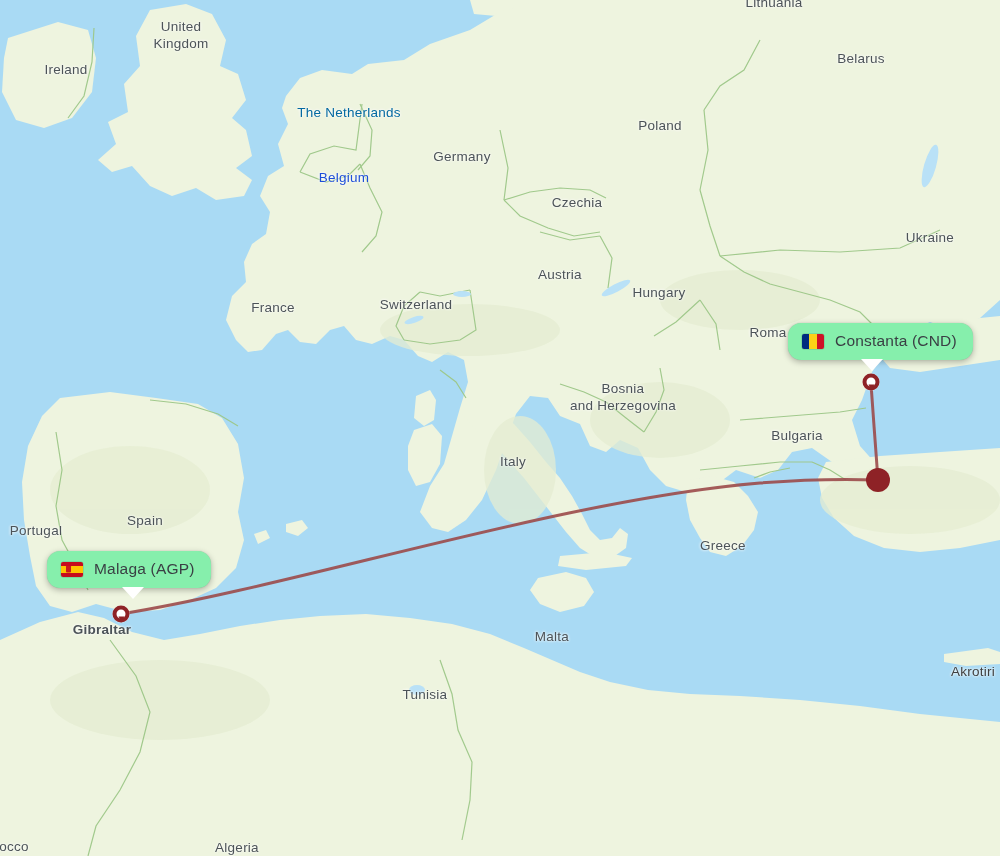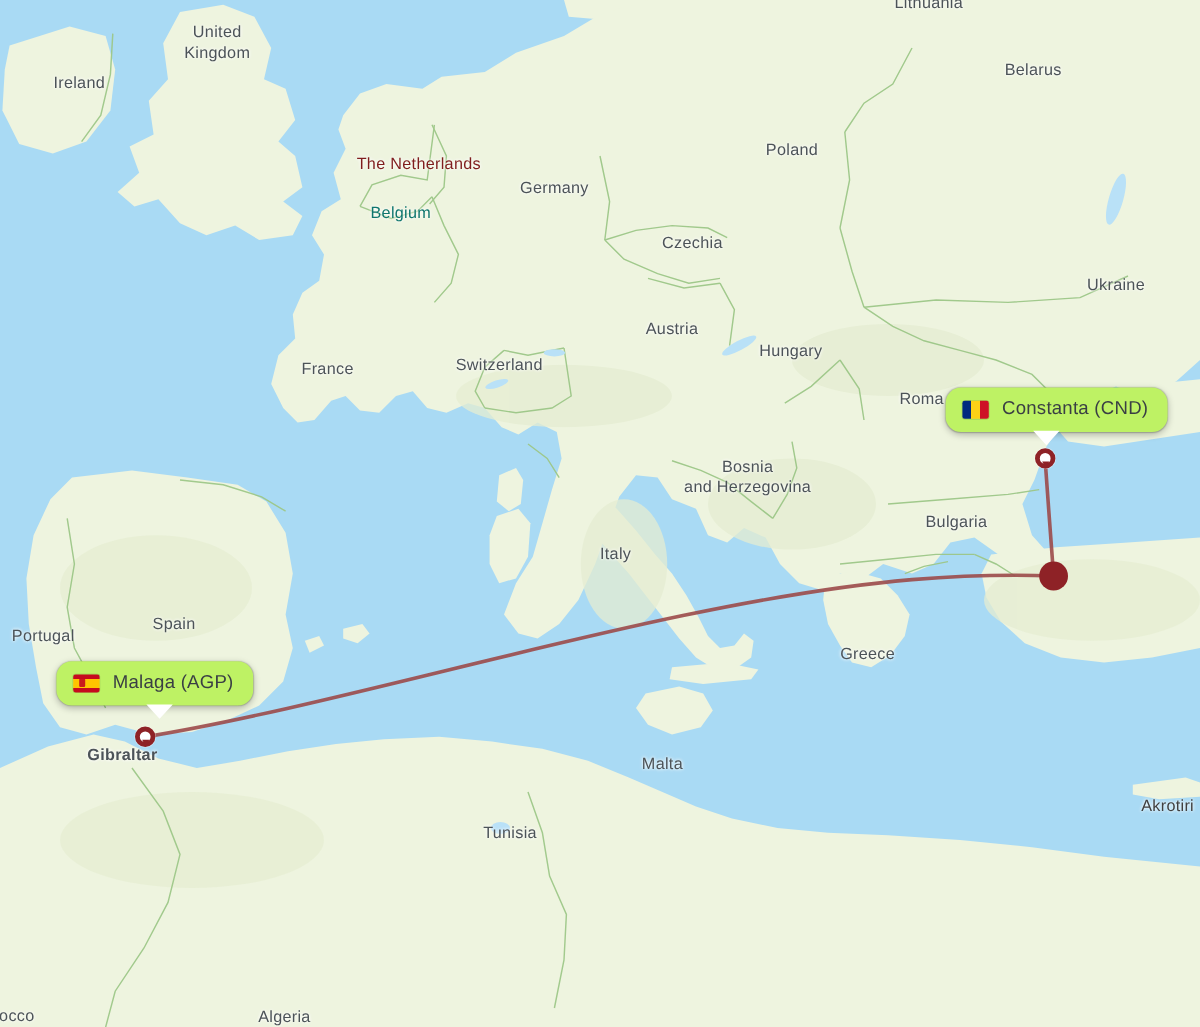--- a/index.html
+++ b/index.html
@@ -57,21 +57,21 @@
     position:absolute;
     width:24px;height:24px;
     border-radius:50%;
     background:#8e2226;
     transform:translate(-50%,-50%);
   }
 
   
   .tooltip{
     position:absolute;
-    background:#bef264;
+    background:#86efac;
     border-radius:13px;
     padding:9px 16px 10px 14px;
     display:flex;
     align-items:center;
     gap:11px;
     box-shadow:0 2px 6px rgba(0,0,0,.28), 0 0 1px rgba(0,0,0,.2);
     white-space:nowrap;
   }
   .tooltip .tip-text{
     font-size:15.5px;
@@ -241,22 +241,22 @@
         <path id="route-agp-ist" fill="none" stroke="#9b4a4a" stroke-width="3" stroke-linecap="round" opacity=".9" d="M121,614 C 300,585 560,500 760,483 C 810,479 850,479 878,480"></path>
         <path id="route-ist-cnd" fill="none" stroke="#9b4a4a" stroke-width="3" stroke-linecap="round" opacity=".9" d="M878,480 C 876,450 873,415 871,384"></path>
       </g>
     </g>
   </svg>
 
   <div id="labels-layer">
       <div class="country-label" style="left: 42px; top: 70px; color: rgb(76, 83, 88); margin-left: 24px;">Ireland</div>
       <div class="country-label" style="left: 181px; top: 36px; color: rgb(76, 83, 88);">United
 Kingdom</div>
-      <div class="country-label" style="left: 349px; top: 137px; color: #7f1d1d;">The Netherlands</div>
-      <div class="country-label" style="left: 334px; top: 178px; color: #0f766e;">Belgium</div>
+      <div class="country-label" style="left: 349px; top: 113px; color: #0369a1;">The Netherlands</div>
+      <div class="country-label" style="left: 344px; top: 178px; color: #1d4ed8;">Belgium</div>
       <div class="country-label" style="left: 462px; top: 157px; color: rgb(76, 83, 88);">Germany</div>
       <div class="country-label" style="left: 774px; top: 3px; color: rgb(76, 83, 88);">Lithuania</div>
       <div class="country-label" style="left: 861px; top: 59px; color: rgb(76, 83, 88);">Belarus</div>
       <div class="country-label" style="left: 660px; top: 126px; color: rgb(76, 83, 88);">Poland</div>
       <div class="country-label" style="left: 930px; top: 238px; color: rgb(76, 83, 88);">Ukraine</div>
       <div class="country-label" style="left: 577px; top: 203px; color: rgb(76, 83, 88);">Czechia</div>
       <div class="country-label" style="left: 560px; top: 275px; color: rgb(76, 83, 88);">Austria</div>
       <div class="country-label" style="left: 659px; top: 293px; color: rgb(76, 83, 88);">Hungary</div>
       <div class="country-label" style="left: 416px; top: 305px; color: rgb(76, 83, 88);">Switzerland</div>
       <div class="country-label" style="left: 273px; top: 308px; color: rgb(76, 83, 88);">France</div>

